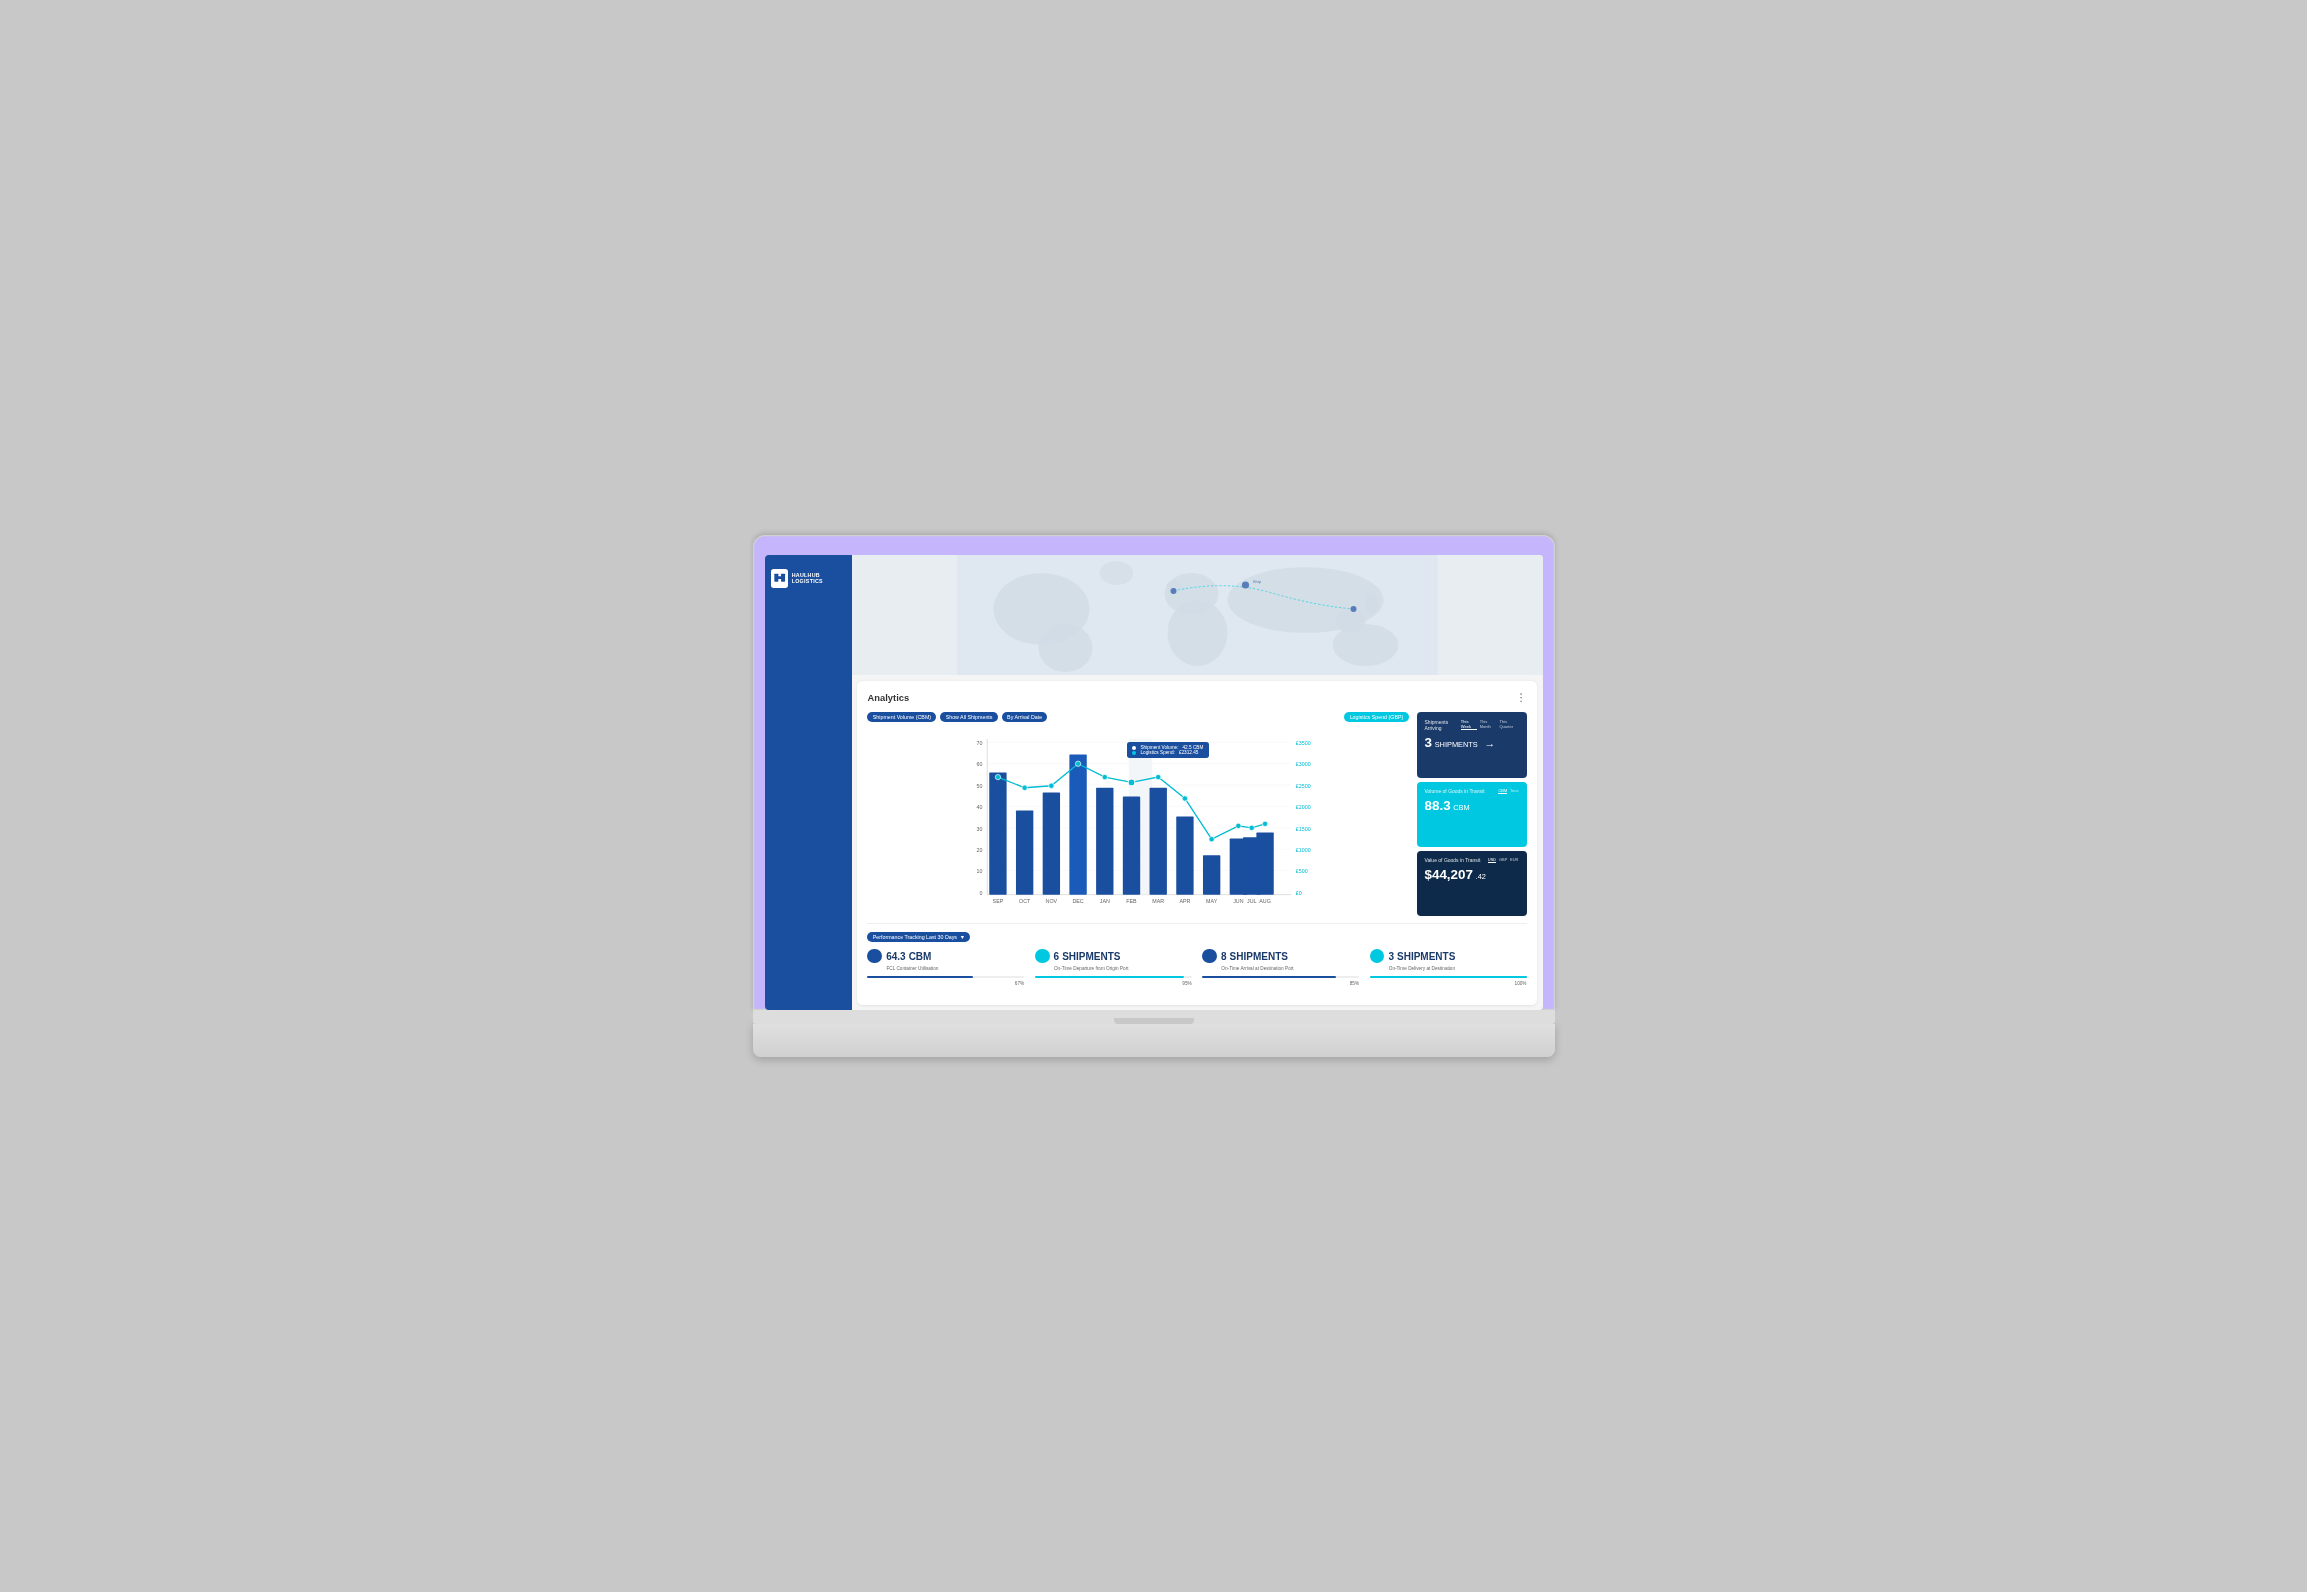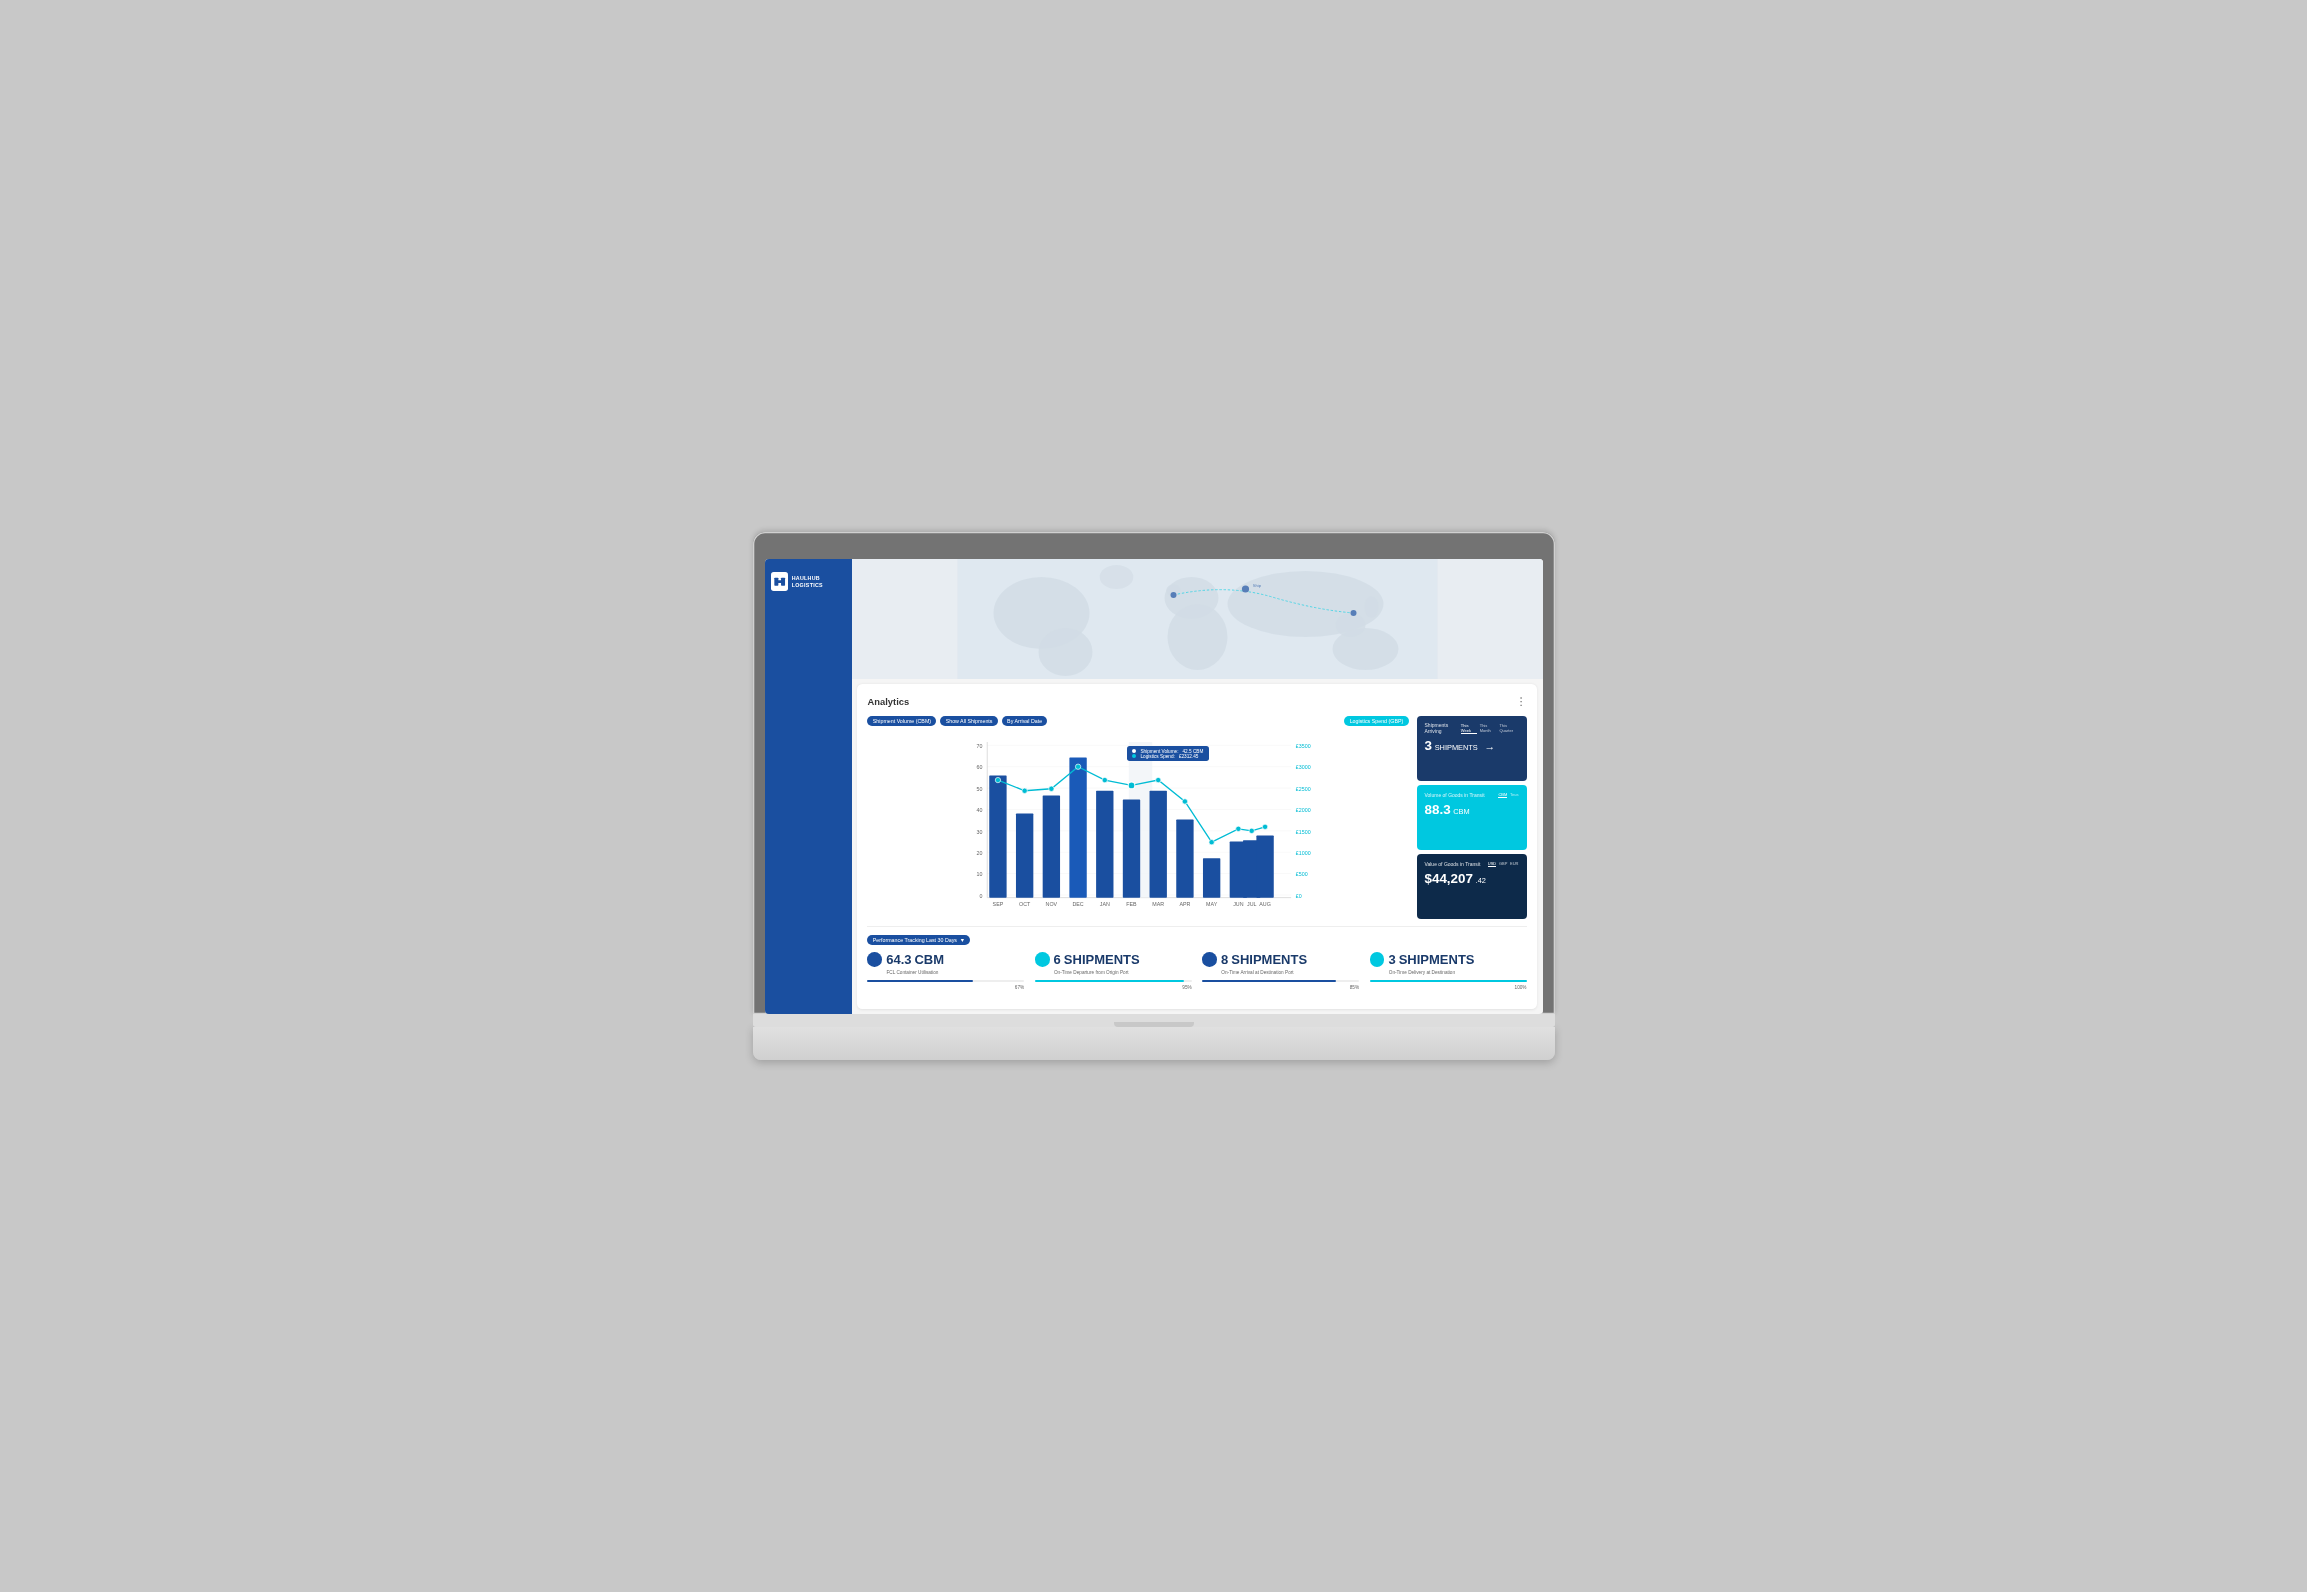--- a/index.html
+++ b/index.html
@@ -12,23 +12,23 @@
       font-family: 'Arial', sans-serif;
     }
 
     .laptop-wrapper {
       position: relative;
       width: 802px;
       margin: 0 auto;
     }
 
     .laptop-screen-bezel {
-      background: #737373;
+      background: #c4b5fd;
       border-radius: 12px 12px 0 0;
-      padding: 27px 12px 0 12px;
+      padding: 20px 12px 0 12px;
       box-shadow: 0 -1.3px 5.3px rgba(0,0,0,0.15), inset 0 0 0 1.3px #d0d0d0;
     }
 
     .laptop-screen {
       background: #f0f0f0;
       border-radius: 4px;
       overflow: hidden;
       display: flex;
       height: 455px;
       box-shadow: inset 0 0 0 0.7px #bbb;
@@ -303,21 +303,21 @@
       border-radius: 50%;
       background: #1a4fa0;
       flex-shrink: 0;
     }
 
     .perf-dot.cyan {
       background: #00c8e0;
     }
 
     .perf-number {
-      font-size: 13px;
+      font-size: 10px;
       font-weight: 700;
       color: #1a3a6a;
     }
 
     .perf-label {
       font-size: 4.7px;
       color: #666;
       margin-left: 19px;
     }
 

